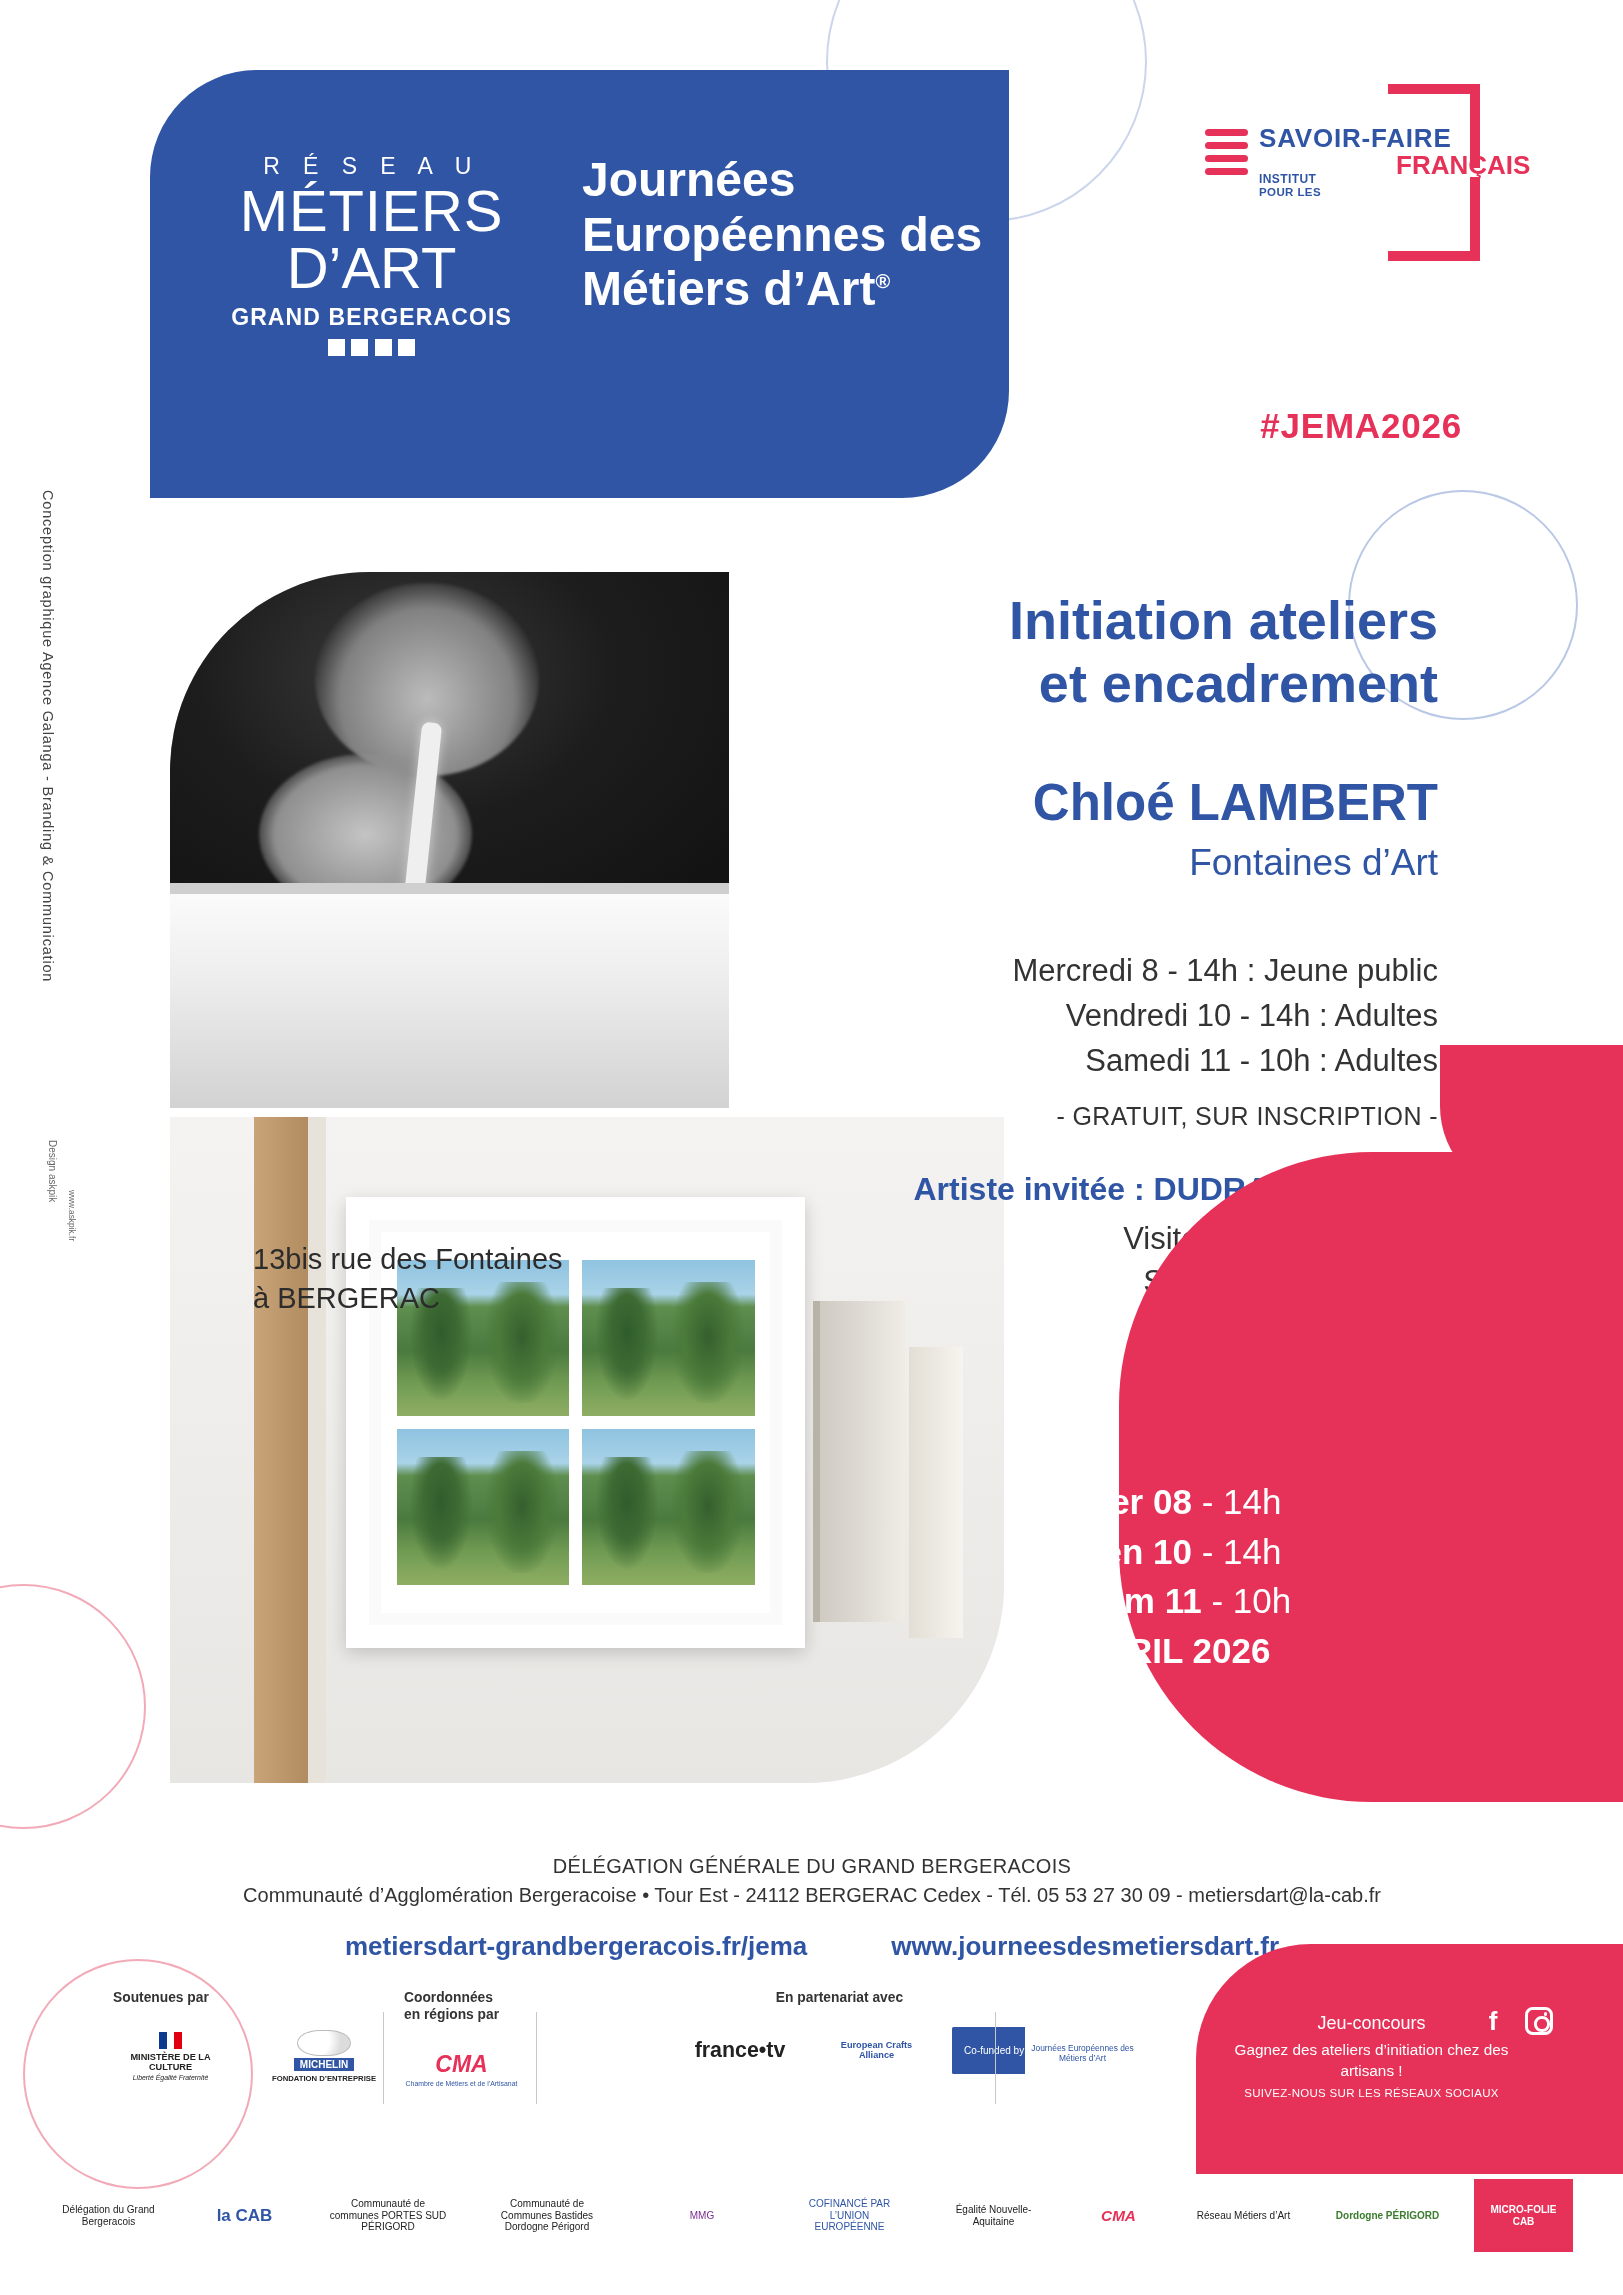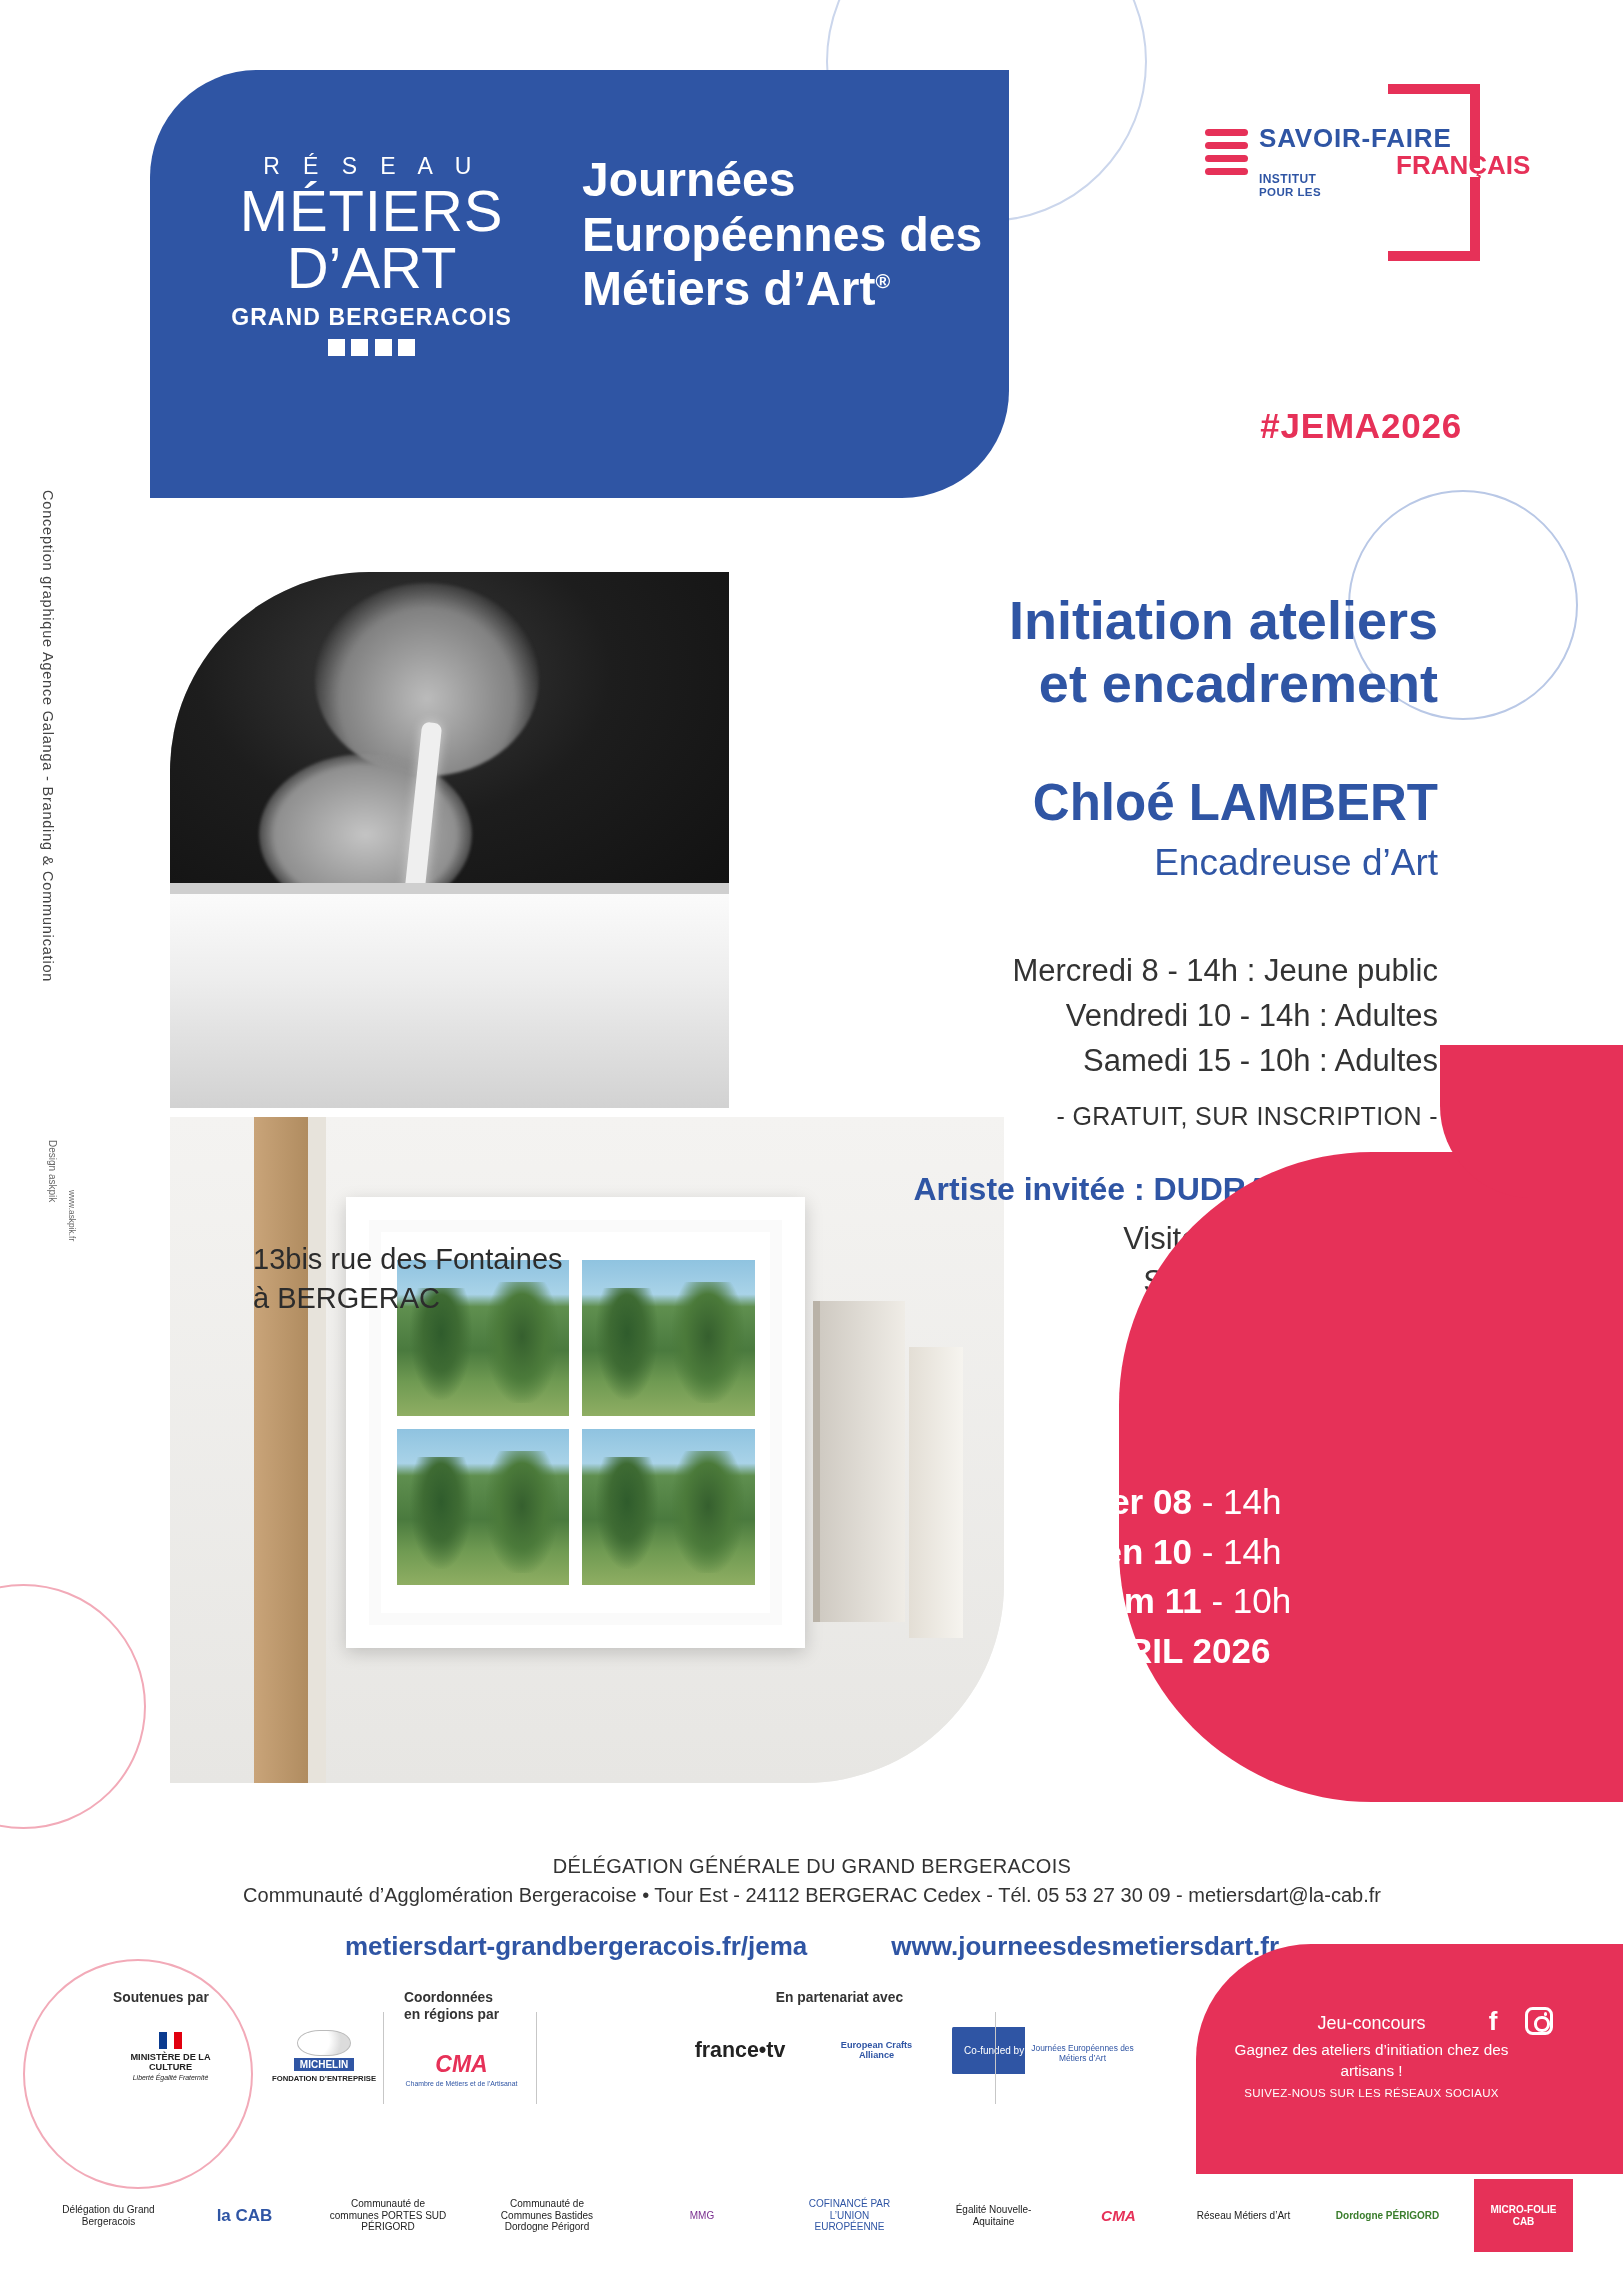--- a/index.html
+++ b/index.html
@@ -509,26 +509,26 @@
   <div class="address">
     <div>13bis rue des Fontaines</div>
     <div>à BERGERAC</div>
   </div>
 
   <div class="main-title">
     <div>Initiation ateliers</div>
     <div>et encadrement</div>
   </div>
   <div class="artist-name">Chloé LAMBERT</div>
-  <div class="artist-role">Encadreuse d’Art</div>
+  <div class="artist-role">Fontaines d’Art</div>
 
   <div class="schedule">
     <div>Mercredi 8 - 14h : Jeune public</div>
     <div>Vendredi 10 - 14h : Adultes</div>
-    <div>Samedi 15 - 10h : Adultes</div>
+    <div>Samedi 11 - 10h : Adultes</div>
   </div>
 
   <div class="free-note">- GRATUIT, SUR INSCRIPTION -</div>
 
   <div class="guest-title">Artiste invitée : DUDRAGNE JULIE</div>
   <div class="guest-sub">
     <div>Visite et démonstration</div>
     <div>Samedi de 10h à 18h</div>
   </div>
 

